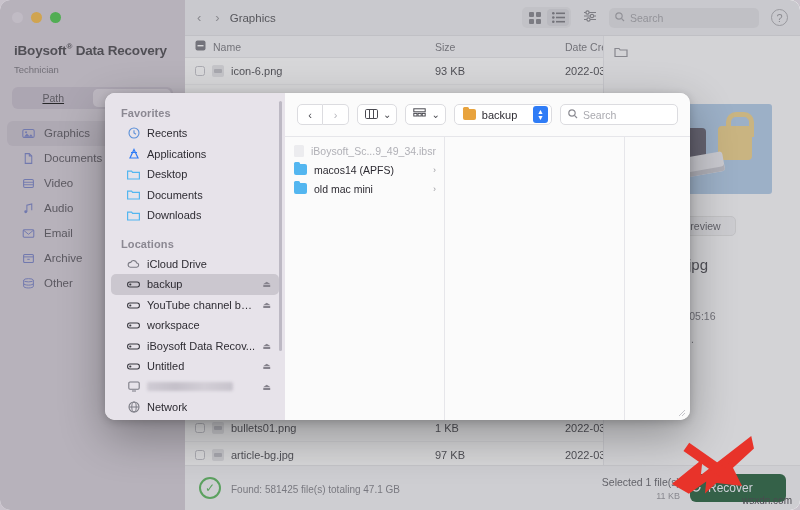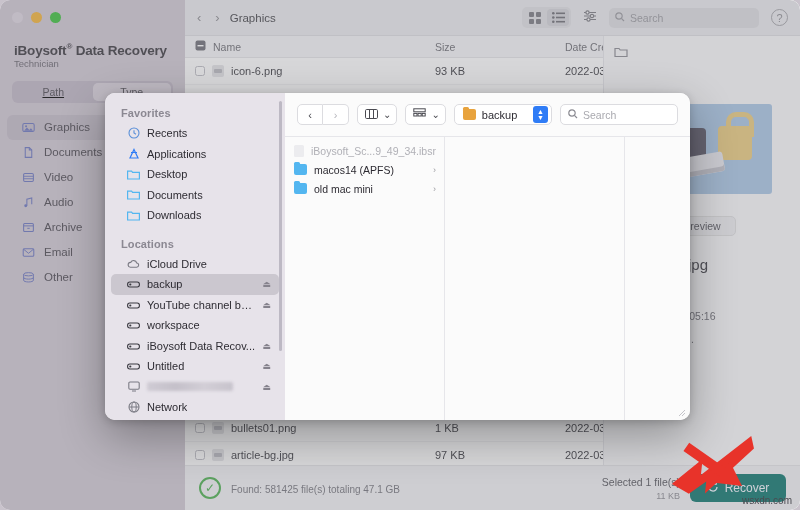--- a/index.html
+++ b/index.html
@@ -28,21 +28,21 @@
   .titlebar { height: 36px; position: relative; }
   .lights { position: absolute; left: 12px; top: 12px; display: flex; gap: 8px; }
   .light { width: 11px; height: 11px; border-radius: 50%; }
   .l-red { background: #dcd4df; }
   .l-yellow { background: #f2b338; }
   .l-green { background: #3ec13e; }
 
   .brand { padding: 6px 14px 0 14px; }
   .brand-title { font-size: 13.5px; font-weight: 700; color: #3c3a40; letter-spacing: -0.2px; }
   .brand-title sup { font-size: 8px; vertical-align: super; }
-  .brand-sub { font-size: 9.5px; color: #6b6870; margin-top: 0; }
+  .brand-sub { font-size: 9.5px; color: #6b6870; margin-top: 6px; }
 
   .seg {
     margin: 12px 12px 0 12px; height: 22px; border-radius: 6px;
     background: #bfb6c4; display: flex; padding: 2px; position: relative; text-decoration: underline;
   }
   .seg-item { flex: 1; font-size: 10.5px; color: #4e4b53; display:flex; align-items:center; justify-content:center; border-radius: 5px; }
   .seg-item.active { background: #d9d2dc; }
 
   .cat-list { margin-top: 12px; }
   .cat {
@@ -119,23 +119,23 @@
     display: flex; align-items: center; padding: 0 14px;
   }
   .status-check { width: 22px; height: 22px; border-radius: 50%; border: 2px solid #4caf50; color:#4caf50; display:flex;align-items:center;justify-content:center; font-size:12px; flex:none;}
   .status-texts { margin-left: 10px; }
   .st-title { font-size: 11.5px; font-weight: 700; color: #4b4b52; }
   .st-sub { font-size: 10px; color: #75757d; margin-top: 3px; }
   .status-right { margin-left: auto; text-align: right; margin-right: 10px; }
   .sr-top { font-size: 10.5px; color: #55555c; }
   .sr-bot { font-size: 9px; color: #8b8b93; margin-top: 3px; }
   .recover-btn {
-    width: 96px; height: 28px; border-radius: 6px; background: #0f766e;
+    width: 96px; height: 28px; border-radius: 6px; background: #14532d;
     color: #eef2f9; font-size: 12px; display: flex; align-items: center;
-    justify-content: center; gap: 6px;
+    justify-content: flex-start; gap: 6px;
   }
 
   
   .dialog {
     position: absolute; left: 105px; top: 93px; width: 585px; height: 327px;
     background: #fbfbfb; border-radius: 10px; z-index: 60;
     box-shadow: 0 16px 46px rgba(0,0,0,0.32), 0 2px 8px rgba(0,0,0,0.18);
     overflow: hidden; display: flex;
   }
   .dlg-side {
@@ -268,35 +268,35 @@
               <svg viewBox="0 0 16 16">
                 <path d="M6 12V4l6-1.5V10" fill="none" stroke="#6b76bf" stroke-width="1.3"></path>
                 <circle cx="4.6" cy="12" r="1.8" fill="#6b76bf"></circle>
               </svg>
             </span>
           <span>Audio</span>
         </div>
         <div class="cat">
           <span class="ic">
               <svg viewBox="0 0 16 16">
+                <rect x="1.5" y="3.5" width="13" height="9" rx="1.2" fill="none" stroke="#6b76bf" stroke-width="1.3"></rect>
+                <path d="M2 4l6 5 6-5" fill="none" stroke="#6b76bf" stroke-width="1.2"></path>
+              </svg>
+            </span>
+          <span>Email</span>
+        </div>
+        <div class="cat">
+          <span class="ic">
+              <svg viewBox="0 0 16 16">
                 <rect x="2" y="3" width="12" height="10" rx="1.2" fill="none" stroke="#6b76bf" stroke-width="1.3"></rect>
                 <path d="M2 6h12" stroke="#6b76bf" stroke-width="1.2"></path>
                 <path d="M6.5 9h3" stroke="#6b76bf" stroke-width="1.2"></path>
               </svg>
             </span>
           <span>Archive</span>
-        </div>
-        <div class="cat">
-          <span class="ic">
-              <svg viewBox="0 0 16 16">
-                <rect x="1.5" y="3.5" width="13" height="9" rx="1.2" fill="none" stroke="#6b76bf" stroke-width="1.3"></rect>
-                <path d="M2 4l6 5 6-5" fill="none" stroke="#6b76bf" stroke-width="1.2"></path>
-              </svg>
-            </span>
-          <span>Email</span>
         </div>
         <div class="cat">
           <span class="ic">
               <svg viewBox="0 0 16 16">
                 <ellipse cx="8" cy="4" rx="6" ry="2" fill="none" stroke="#6b76bf" stroke-width="1.2"></ellipse>
                 <path d="M2 8c0 1.1 2.7 2 6 2s6-.9 6-2M2 11.5c0 1.1 2.7 2 6 2s6-.9 6-2M2 4v7.5M14 4v7.5" fill="none" stroke="#6b76bf" stroke-width="1.2"></path>
               </svg>
             </span>
           <span>Other</span>
         </div>

